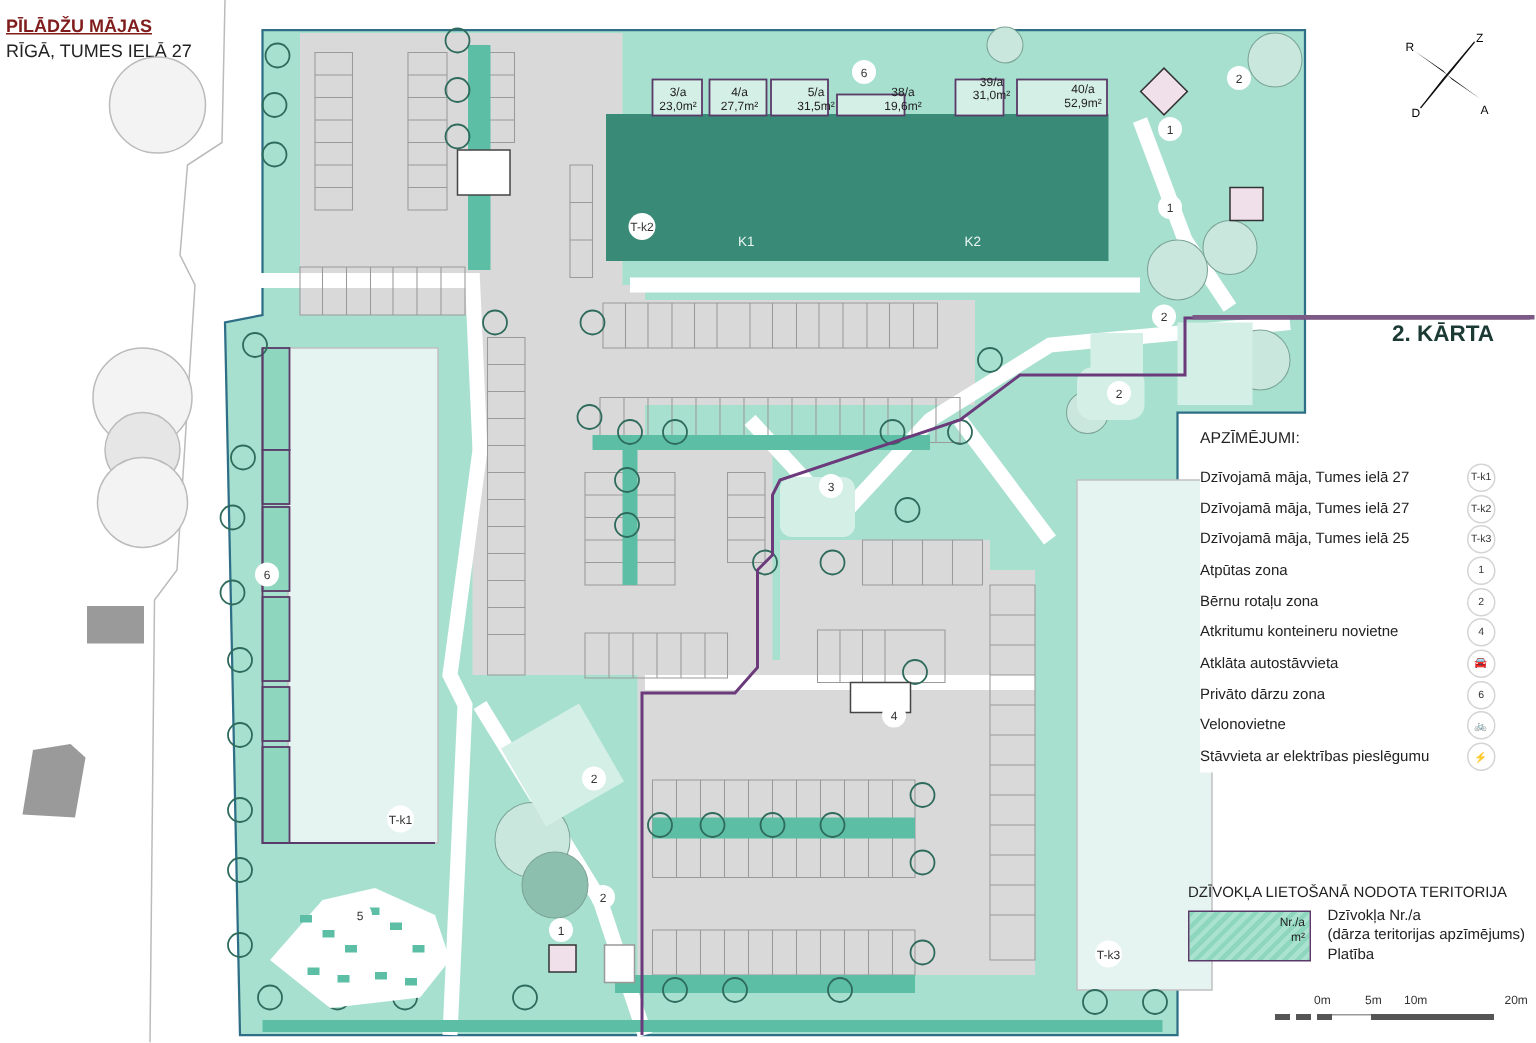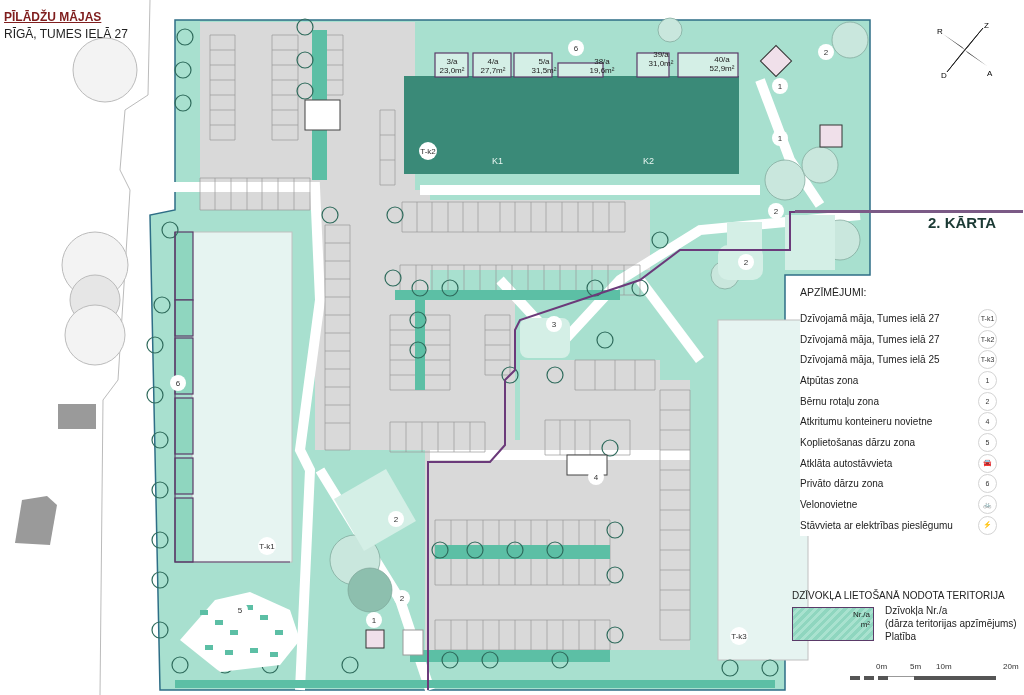--- a/index.html
+++ b/index.html
@@ -273,24 +273,20 @@
     </div>
   <div class="legend-row">
       <span>Bērnu rotaļu zona</span>
       <span class="legend-badge">2</span>
     </div>
   <div class="legend-row">
       <span>Atkritumu konteineru novietne</span>
       <span class="legend-badge">4</span>
     </div>
   <div class="legend-row">
-      <span>Koplietošanas dārzu zona</span>
-      <span class="legend-badge">5</span>
-    </div>
-  <div class="legend-row">
       <span>Atklāta autostāvvieta</span>
       <span class="legend-badge">🚘</span>
     </div>
   <div class="legend-row">
       <span>Privāto dārzu zona</span>
       <span class="legend-badge">6</span>
     </div>
   <div class="legend-row">
       <span>Velonovietne</span>
       <span class="legend-badge">🚲</span>

